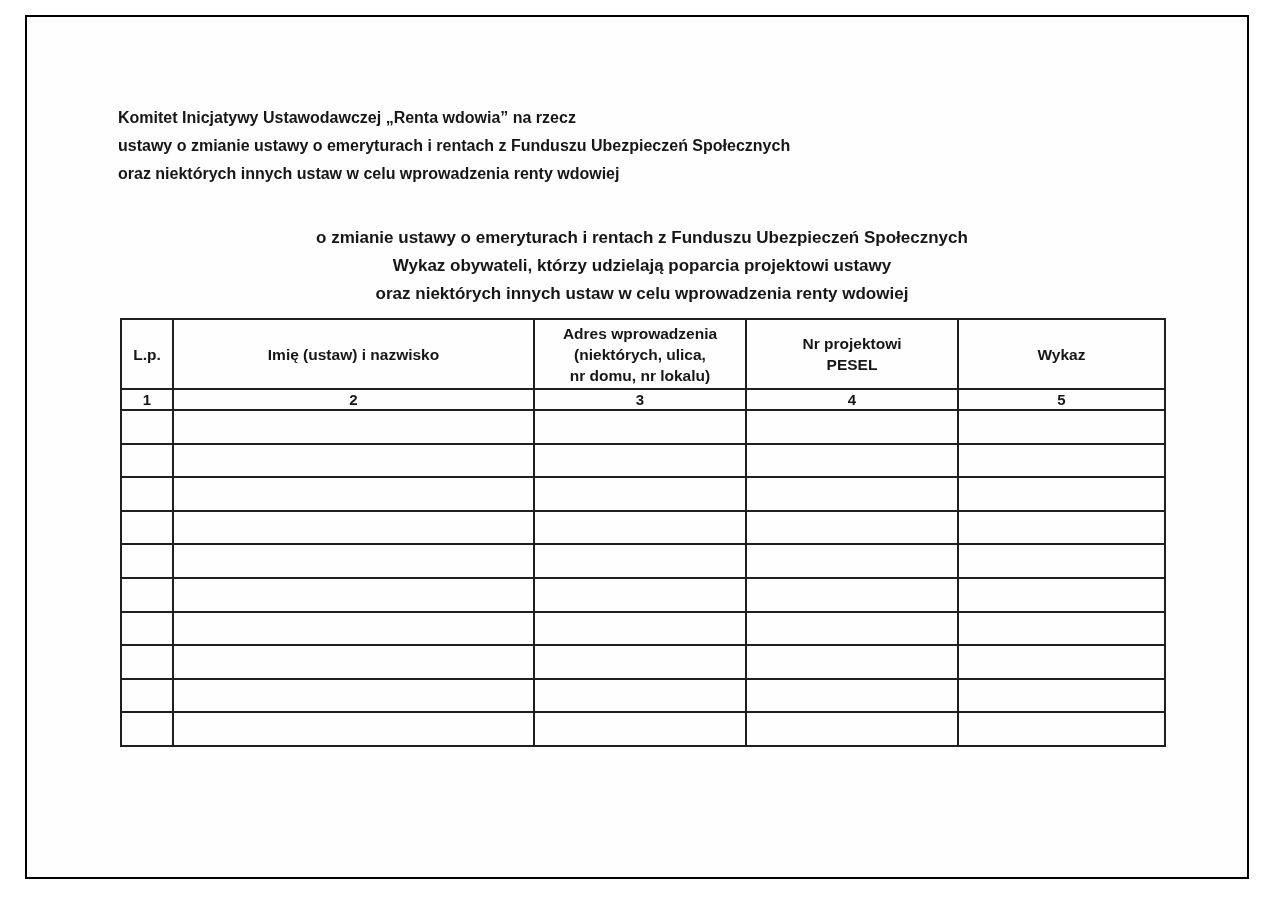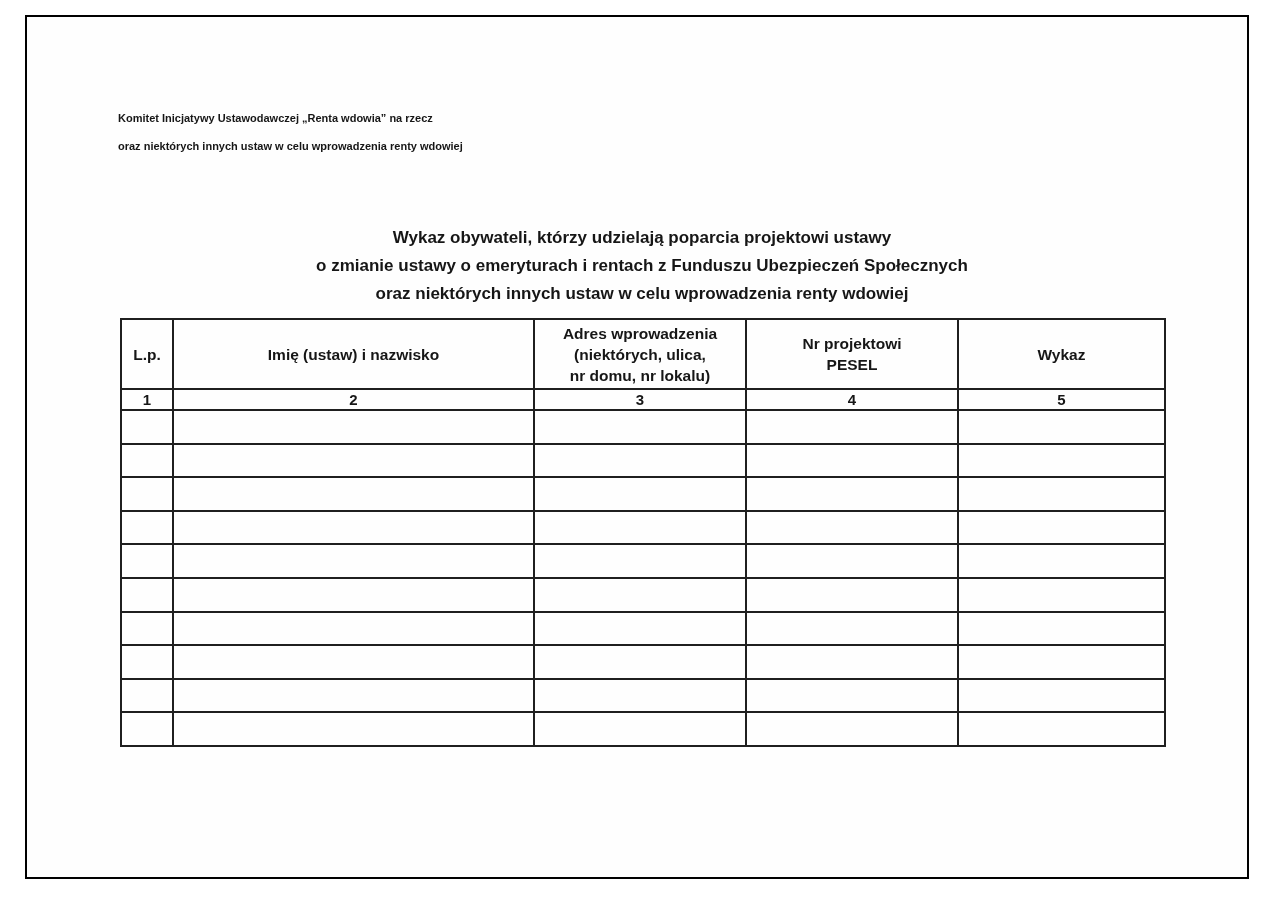--- a/index.html
+++ b/index.html
@@ -18,21 +18,21 @@
     position: absolute;
     left: 25px; top: 15px;
     width: 1224px; height: 864px;
     border: 2px solid #000000;
     background: #fefefe;
   }
   .committee {
     position: absolute;
     left: 118px; top: 104px;
     width: 900px;
-    font-size: 11px;
+    font-size: 16px;
     line-height: 28px;
     text-align: left;
   }
   .doc-title {
     position: absolute;
     left: 120px; top: 224px;
     width: 1044px;
     font-size: 17px;
     line-height: 28px;
     text-align: center;
@@ -71,26 +71,27 @@
 </style>
 </head>
 <body>
 
 <div>
 
   <div class="page-border"></div>
 
   <div class="committee">
     <div>Komitet Inicjatywy Ustawodawczej „Renta wdowia” na rzecz</div>
+    <div>ustawy o zmianie ustawy o emeryturach i rentach z Funduszu Ubezpieczeń Społecznych</div>
     <div>oraz niektórych innych ustaw w celu wprowadzenia renty wdowiej</div>
   </div>
 
   <div class="doc-title">
+    <div>o zmianie ustawy o emeryturach i rentach z Funduszu Ubezpieczeń Społecznych</div>
     <div>Wykaz obywateli, którzy udzielają poparcia projektowi ustawy</div>
-    <div>o zmianie ustawy o emeryturach i rentach z Funduszu Ubezpieczeń Społecznych</div>
     <div>oraz niektórych innych ustaw w celu wprowadzenia renty wdowiej</div>
   </div>
 
   <table class="support-table">
     <colgroup>
       <col style="width:52px">
       <col style="width:361px">
       <col style="width:212px">
       <col style="width:212px">
       <col style="width:207px">

